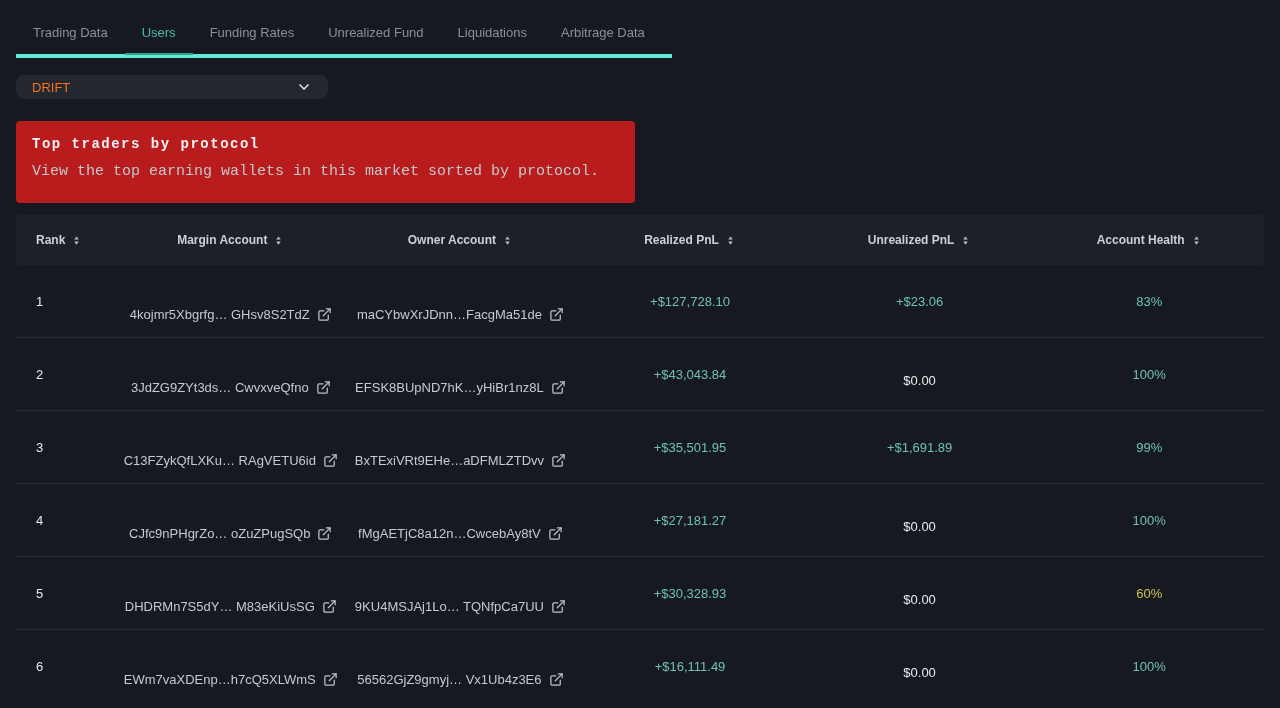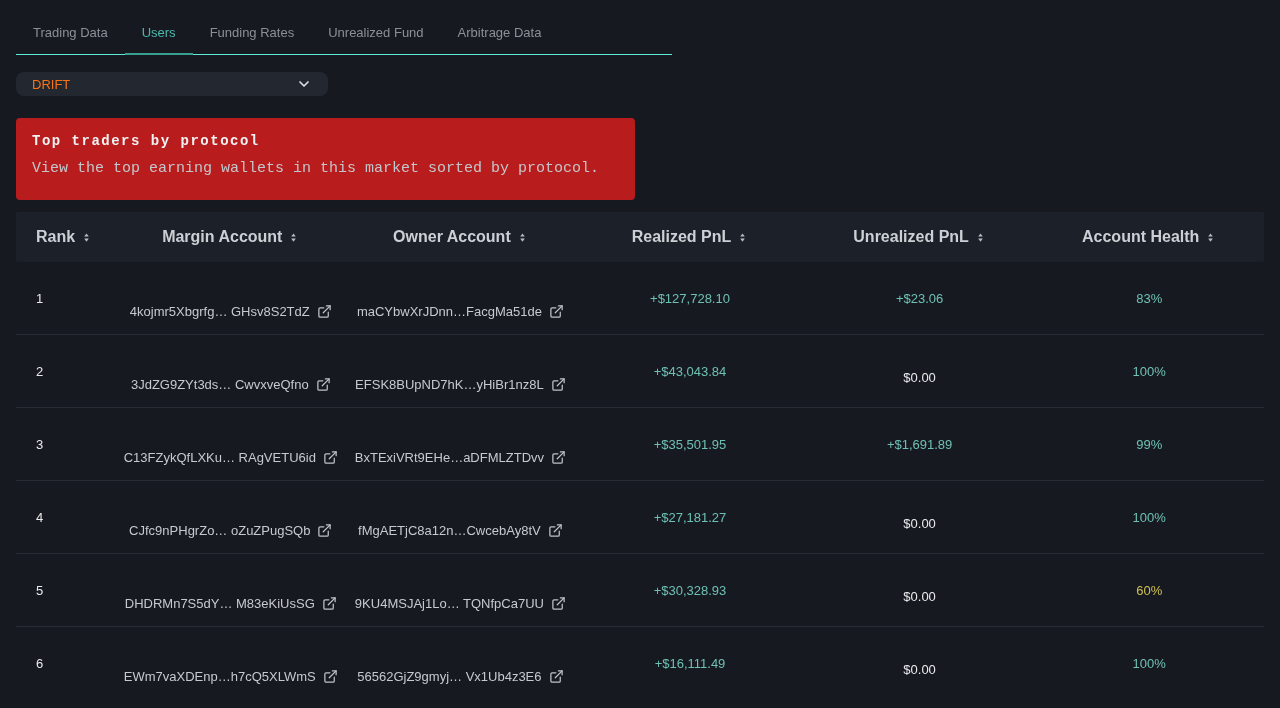--- a/index.html
+++ b/index.html
@@ -7,21 +7,21 @@
   body {
     background:#161920;
     font-family:"Liberation Sans","DejaVu Sans",sans-serif;
     color:#e9eaec;
   }
   
   .tabbar {
     display:flex;
     margin:18px 16px 0 16px;
     width:656px;
-    border-bottom:1px solid #5eead4;
+    border-bottom:4px solid #5eead4;
   }
   .tab {
     padding:7px 17px 13px 17px;
     font-size:13px;
     color:#8b9097;
     cursor:pointer;
     white-space:nowrap;
   }
   .tab.active {
     color:var(--accent);
@@ -74,21 +74,21 @@
     display:grid;
     grid-template-columns:100px 1fr 1fr 1fr 1fr 1fr;
     align-items:center;
   }
   .thead {
     height:50px;
     background:#1c2028;
     border-radius:2px;
   }
   .th {
-    font-size:16px;
+    font-size:12px;
     font-weight:bold;
     color:#ccd0d5;
     display:flex;
     align-items:center;
     justify-content:center;
     gap:6px;
     cursor:pointer;
   }
   .th.rank { justify-content:flex-start; padding-left:20px; }
   .sort { color:#b9bdc3; display:flex; align-items:center; }
@@ -119,20 +119,21 @@
   .cell.num[data-tone="warn"]    { color:var(--warning); }
 </style>
 </head>
 <body>
 
 <div class="tabbar">
   <div class="tab">Trading Data</div>
   <div class="tab active">Users</div>
   <div class="tab">Funding Rates</div>
   <div class="tab">Unrealized Fund</div>
+  <div class="tab">Liquidations</div>
   <div class="tab">Arbitrage Data</div>
 </div>
 
 <div class="select">
   <span>DRIFT</span>
   <span class="chev">
     <svg viewBox="0 0 24 24" width="16" height="16" fill="none" stroke="currentColor" stroke-width="2.5" stroke-linecap="round" stroke-linejoin="round">
         <polyline points="6 9 12 15 18 9"></polyline>
       </svg>
   </span>

